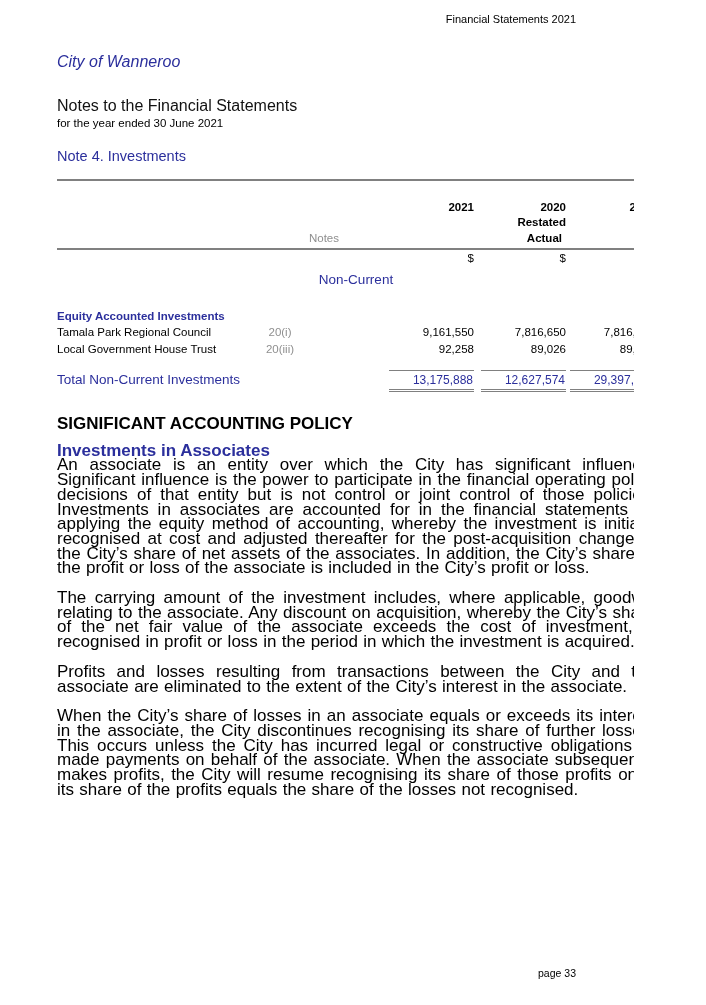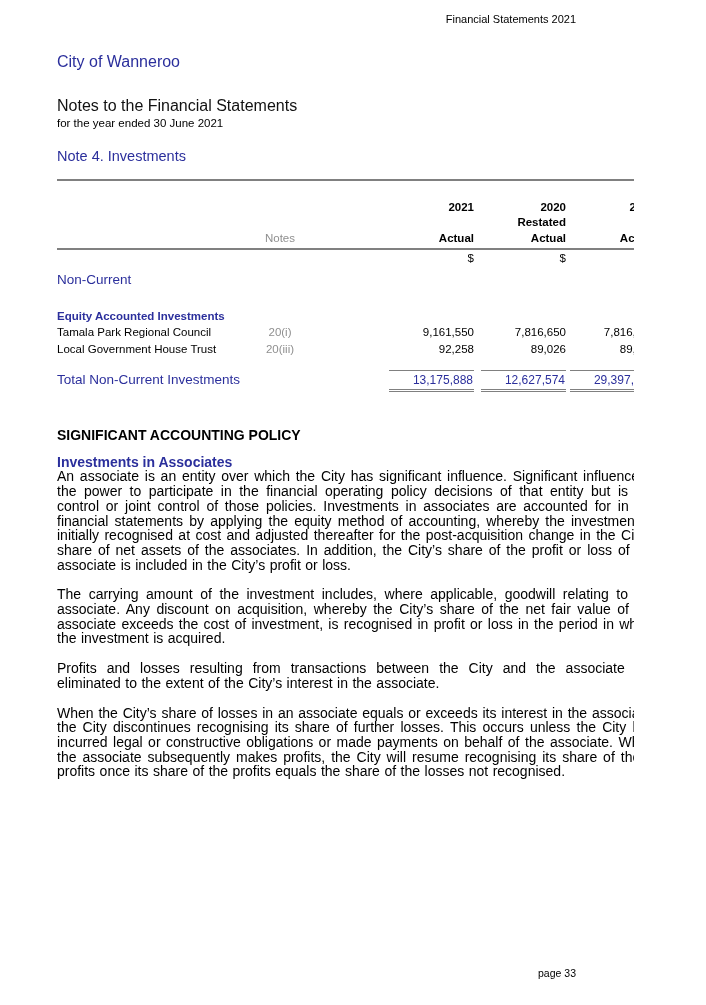--- a/index.html
+++ b/index.html
@@ -12,51 +12,51 @@
   .page {
     width: 634px; height: 1005px;
     position: relative;
     background: #fff;
     font-family: "Liberation Sans", sans-serif;
     color: #000;
     padding: 13px 51px 0 57px;
     overflow: hidden;
   }
   .doc-header { text-align: right; font-size: 11px; padding-right: 7px; }
-  .org-title  { color: var(--accent-blue); font-size: 16px; font-weight: 400; margin: 28px 0 4px 0; }
+  .org-title  { color: var(--accent-blue); font-size: 16px; font-weight: 400; margin: 28px 0 4px 0; font-style: italic; }
   .doc-title  { font-size: 16px; font-weight: 400; margin: 26px 0 0 0; color: #111; }
   .doc-subtitle { font-size: 11.5px; margin-top: 2px; }
   .note-heading { color: var(--accent-blue); font-size: 14.5px; font-weight: 400; margin: 19px 0 0 0; }
 
   .fin-table { margin-top: 15px; font-size: 11.5px; width: 598px; }
   .rule { height: 2px; background: var(--rule-gray); }
   .trow { display: grid; grid-template-columns: 183px 80px 154px 92px 89px; }
   .cl { text-align: left; }
   .cn { text-align: center; }
   .cv { text-align: right; }
   .b  { font-weight: 700; }
   .muted { color: var(--muted-gray); }
   .hy { padding-top: 19px; line-height: 15px; }
   .hr { line-height: 15px; }
-  .hb { line-height: 16px; padding-bottom: 2px; }
+  .hb { line-height: 16px; padding-bottom: 2px; gap: 44px; }
   .units { line-height: 15px; padding-top: 1px; }
-  .section-heading { color: var(--accent-blue); font-size: 13.5px; margin-top: 5px; line-height: 17px; }
+  .section-heading { color: var(--accent-blue); font-size: 13.5px; margin-top: 5px; line-height: 17px; text-align: center; }
   .group-heading { color: var(--accent-blue); font-weight: 700; margin-top: 20px; line-height: 16px; }
   .data-row { line-height: 16.5px; }
   .total-row { margin-top: 13px; align-items: baseline; }
   .total-label { grid-column: 1 / 3; color: var(--accent-blue); font-size: 13.5px; }
   .seg {
     display: inline-block; min-width: 85px; text-align: right;
     border-top: 1px solid var(--rule-gray);
     border-bottom: 3px double var(--rule-gray);
     padding: 2px 1px 2px 1px;
     color: var(--accent-blue); font-size: 12px;
   }
 
-  .policy { margin-top: 36px; font-size: 14px; line-height: 14.7px; width: 598px; }
+  .policy { margin-top: 25px; font-size: 17px; line-height: 14.7px; width: 598px; }
   .policy-heading { font-weight: 700; }
   .policy-subheading { font-weight: 700; color: var(--accent-blue); margin-top: 12px; }
   .policy p { margin: 0 0 15px 0; text-align: justify; word-spacing: 0.6px; }
 
   .doc-footer { position: absolute; right: 58px; bottom: 26px; font-size: 10.5px; }
 </style>
 </head>
 <body>
 
 <div class="page">

